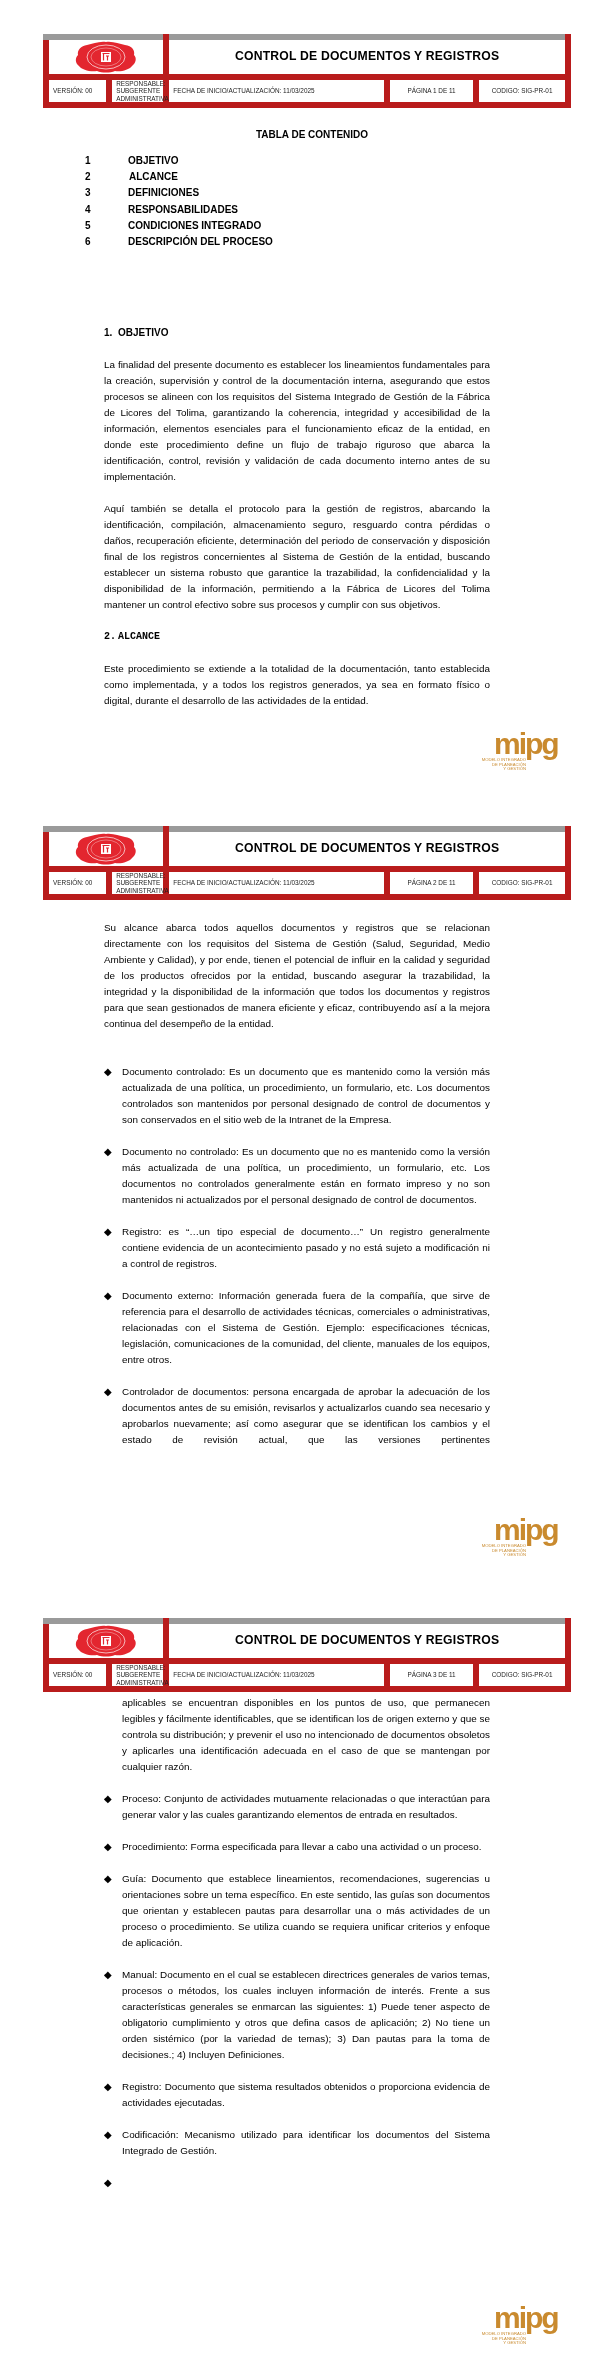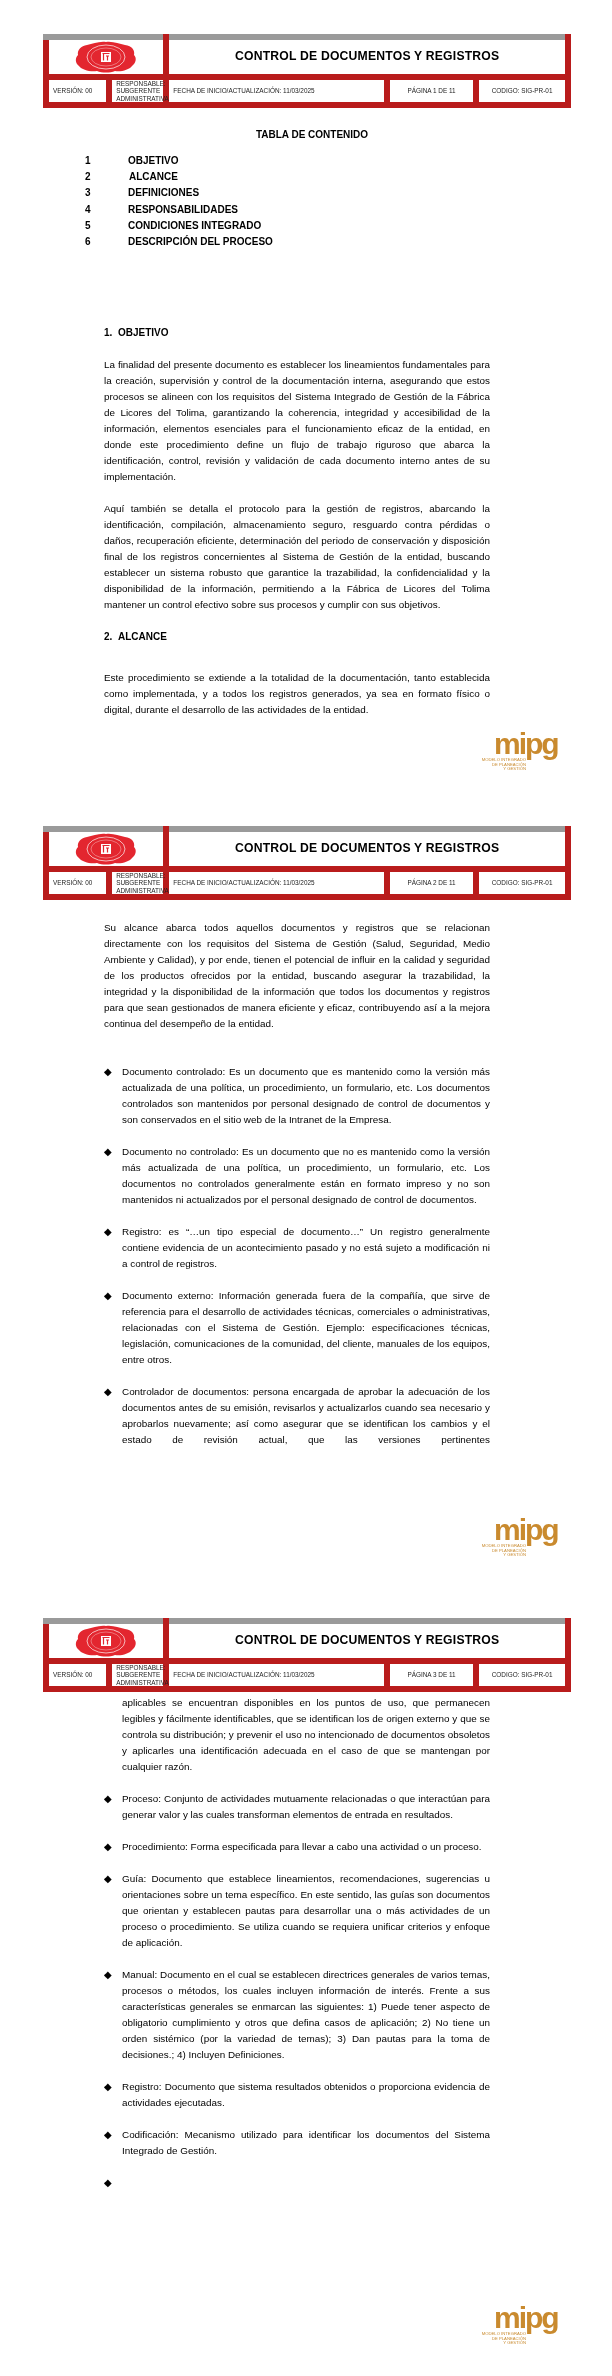--- a/index.html
+++ b/index.html
@@ -100,21 +100,21 @@
         <span>DESCRIPCIÓN DEL PROCESO</span>
       </div>
   </div>
 
   <div class="content" style="top:297px;">
     <div class="h1" style="margin-bottom:16px;margin-top:28px;">
       <span class="num">1.</span><span>OBJETIVO</span>
     </div>
     <p class="just p-gap">La finalidad del presente documento es establecer los lineamientos fundamentales para la creación, supervisión y control de la documentación interna, asegurando que estos procesos se alineen con los requisitos del Sistema Integrado de Gestión de la Fábrica de Licores del Tolima, garantizando la coherencia, integridad y accesibilidad de la información, elementos esenciales para el funcionamiento eficaz de la entidad, en donde este procedimiento define un flujo de trabajo riguroso que abarca la identificación, control, revisión y validación de cada documento interno antes de su implementación.</p>
     <p class="just p-gap">Aquí también se detalla el protocolo para la gestión de registros, abarcando la identificación, compilación, almacenamiento seguro, resguardo contra pérdidas o daños, recuperación eficiente, determinación del periodo de conservación y disposición final de los registros concernientes al Sistema de Gestión de la entidad, buscando establecer un sistema robusto que garantice la trazabilidad, la confidencialidad y la disponibilidad de la información, permitiendo a la Fábrica de Licores del Tolima mantener un control efectivo sobre sus procesos y cumplir con sus objetivos.</p>
-    <div class="h1" style="margin-bottom:25px;">
+    <div class="h1" style="margin-bottom:16px;font-family:Liberation Mono, monospace;">
       <span class="num">2.</span><span>ALCANCE</span>
     </div>
     <p class="just">Este procedimiento se extiende a la totalidad de la documentación, tanto establecida como implementada, y a todos los registros generados, ya sea en formato físico o digital, durante el desarrollo de las actividades de la entidad.</p>
   </div>
 
   <svg class="mipg" style="top:728px;" viewBox="0 0 108 44">
     <text x="28" y="26" font-family="Liberation Sans, sans-serif" font-weight="bold" font-size="30" fill="#c98a2e" letter-spacing="-2">mipg</text>
     <text x="60" y="33" text-anchor="end" font-family="Liberation Sans, sans-serif" font-size="4.2" fill="#c98a2e">MODELO INTEGRADO</text>
     <text x="60" y="37.5" text-anchor="end" font-family="Liberation Sans, sans-serif" font-size="4.2" fill="#c98a2e">DE PLANEACIÓN</text>
     <text x="60" y="42" text-anchor="end" font-family="Liberation Sans, sans-serif" font-size="4.2" fill="#c98a2e">Y GESTIÓN</text>
@@ -205,21 +205,21 @@
       </td>
       <td>FECHA DE INICIO/ACTUALIZACIÓN: 11/03/2025</td>
       <td class="center">PÁGINA 3 DE 11</td>
       <td class="center">CODIGO: SIG-PR-01</td>
     </tr>
   </tbody>
     </table>
 
   <div class="content" style="top:111px;">
     <div class="bullet just"><span>aplicables se encuentran disponibles en los puntos de uso, que permanecen legibles y fácilmente identificables, que se identifican los de origen externo y que se controla su distribución; y prevenir el uso no intencionado de documentos obsoletos y aplicarles una identificación adecuada en el caso de que se mantengan por cualquier razón.</span></div>
-    <div class="bullet just"><span class="diamond">◆</span><span>Proceso: Conjunto de actividades mutuamente relacionadas o que interactúan para generar valor y las cuales transforman elementos de entrada en resultados.</span></div>
+    <div class="bullet just"><span class="diamond">◆</span><span>Proceso: Conjunto de actividades mutuamente relacionadas o que interactúan para generar valor y las cuales garantizando elementos de entrada en resultados.</span></div>
     <div class="bullet just"><span class="diamond">◆</span><span>Procedimiento: Forma especificada para llevar a cabo una actividad o un proceso.</span></div>
     <div class="bullet just"><span class="diamond">◆</span><span>Guía: Documento que establece lineamientos, recomendaciones, sugerencias u orientaciones sobre un tema específico. En este sentido, las guías son documentos que orientan y establecen pautas para desarrollar una o más actividades de un proceso o procedimiento. Se utiliza cuando se requiera unificar criterios y enfoque de aplicación.</span></div>
     <div class="bullet just"><span class="diamond">◆</span><span>Manual: Documento en el cual se establecen directrices generales de varios temas, procesos o métodos, los cuales incluyen información de interés. Frente a sus características generales se enmarcan las siguientes: 1) Puede tener aspecto de obligatorio cumplimiento y otros que defina casos de aplicación; 2) No tiene un orden sistémico (por la variedad de temas); 3) Dan pautas para la toma de decisiones.; 4) Incluyen Definiciones.</span></div>
     <div class="bullet just"><span class="diamond">◆</span><span>Registro: Documento que sistema resultados obtenidos o proporciona evidencia de actividades ejecutadas.</span></div>
     <div class="bullet just"><span class="diamond">◆</span><span>Codificación: Mecanismo utilizado para identificar los documentos del Sistema Integrado de Gestión.</span></div>
     <div class="bullet just"><span class="diamond">◆</span></div>
   </div>
 
   <svg class="mipg" style="top:718px;" viewBox="0 0 108 44">
     <text x="28" y="26" font-family="Liberation Sans, sans-serif" font-weight="bold" font-size="30" fill="#c98a2e" letter-spacing="-2">mipg</text>

